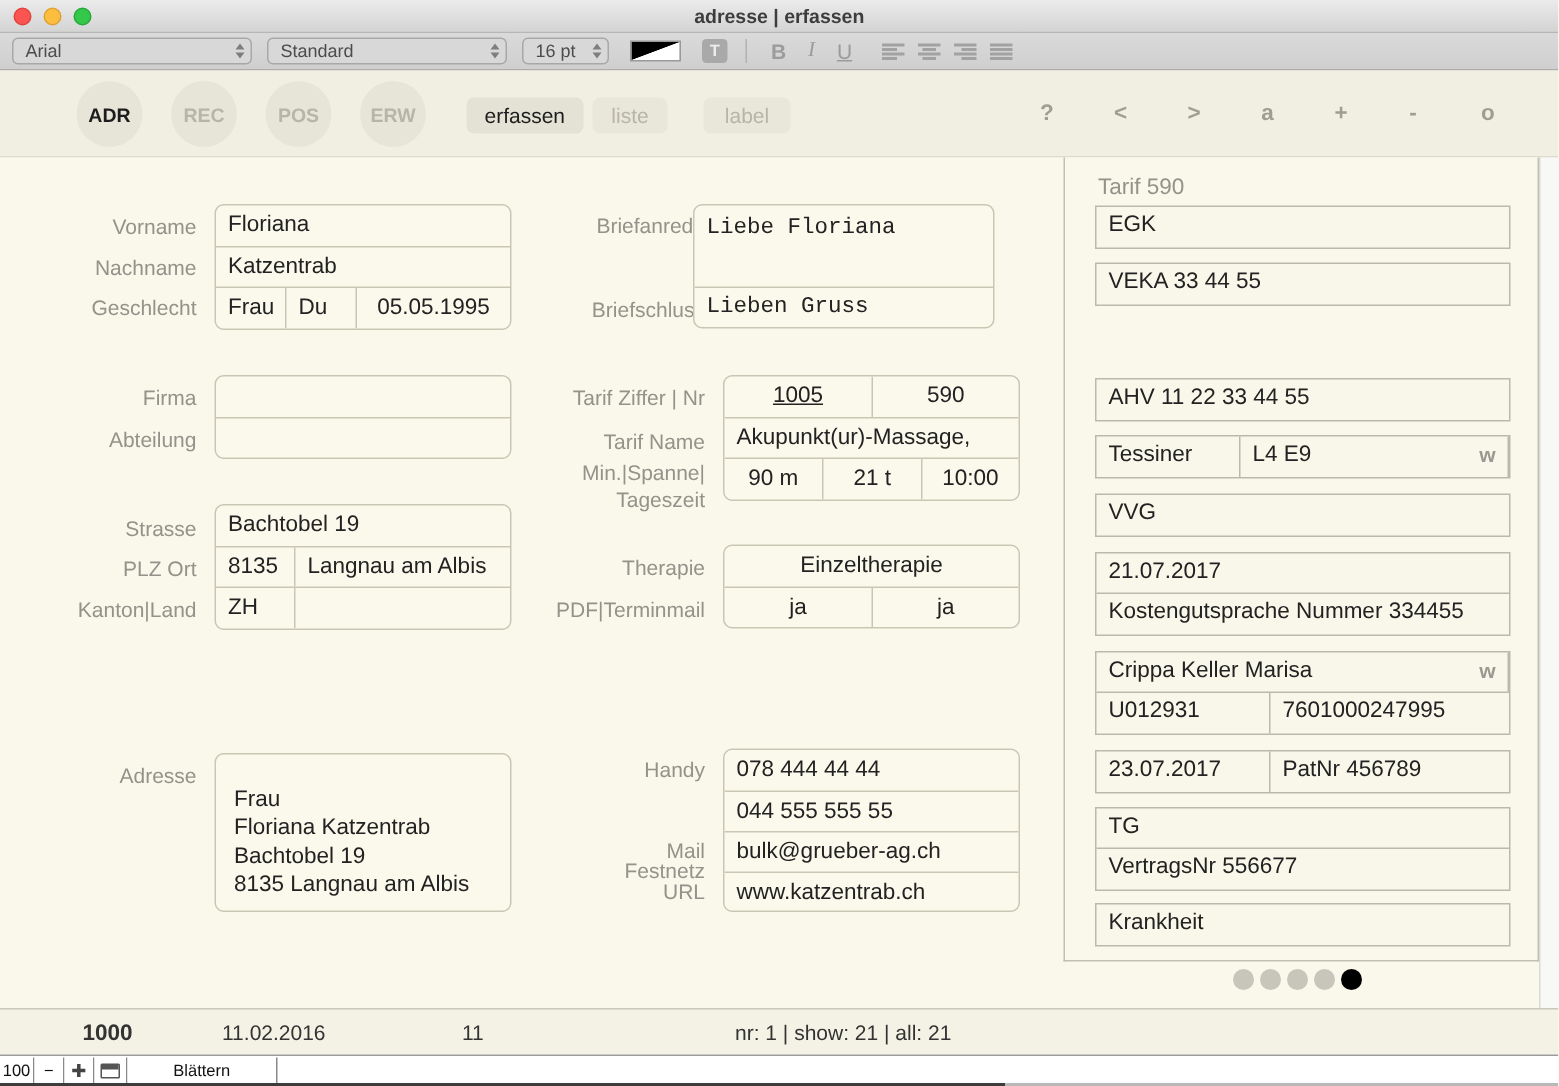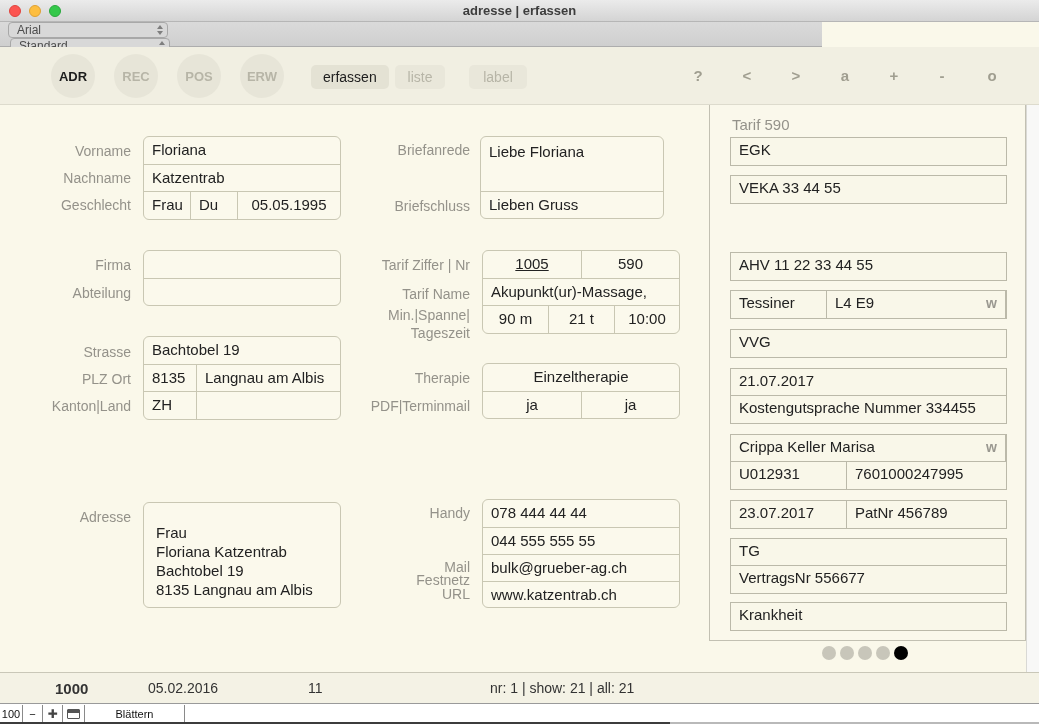--- a/index.html
+++ b/index.html
@@ -12,23 +12,23 @@
     background:linear-gradient(#ebebeb,#d4d4d4); border-bottom:1px solid #b6b6b6;
     display:flex; align-items:center; }
   .traffic { display:flex; gap:8px; margin-left:9px; }
   .light { width:12px; height:12px; border-radius:50%; }
   .light.red { background:#fc5551; border:1px solid #e0443e; }
   .light.yellow { background:#fdbe40; border:1px solid #dfa133; }
   .light.green { background:#34c84a; border:1px solid #2aa83d; }
   .win-title { position:absolute; left:0; right:0; text-align:center; font-size:13px; color:#3d3d3d; font-weight:bold; }
 
   
-  .fmtbar { position:absolute; left:0; top:22px; width:822px; height:25px;
+  .fmtbar { position:absolute; left:0; top:22px; width:1039px; height:25px;
     background:linear-gradient(#dadada,#cfcfcf); border-bottom:1px solid #adadad;
-    display:flex; align-items:flex-start;flex-direction:column; }
+    display:flex; align-items:center; }
   .popup { height:18px; background:#d8d8d8; border:1px solid #a8a8a8; border-radius:4px;
     display:flex; align-items:center; font-size:12px; color:#4c4c4c; padding:0 4px 0 8px; position:relative; }
   .popup .pv { flex:1; }
   .arrows { display:flex; flex-direction:column; gap:2px; margin-left:6px; }
   .tri-up { width:0; height:0; border-left:3px solid transparent; border-right:3px solid transparent; border-bottom:4px solid #7e7e7e; }
   .tri-dn { width:0; height:0; border-left:3px solid transparent; border-right:3px solid transparent; border-top:4px solid #7e7e7e; }
   .swatch { width:34px; height:14px; border:1px solid #9a9a9a; background:linear-gradient(to bottom right,#000 49%,#fff 51%); margin-left:14px; }
   .tbtn { width:17px; height:16px; background:#a9a9a9; border-radius:3px; color:#ececec; font-size:11px; font-weight:bold;
     display:flex; align-items:center; justify-content:center; margin-left:14px; }
   .vdiv { width:1px; height:16px; background:#b2b2b2; margin:0 10px 0 12px; }
@@ -251,21 +251,21 @@
     <div class="flabel lab-m" style="top:180px;">Tarif Name</div>
     <div class="flabel lab-m" style="top:201px;">Min.|Spanne|
 Tageszeit</div>
     <div class="flabel lab-m" style="top:264px;">Therapie</div>
     <div class="flabel lab-m" style="top:292px;">PDF|Terminmail</div>
     <div class="flabel lab-m" style="top:399px;">Handy</div>
     <div class="flabel lab-m" style="top:426px;margin-top:40px;">Festnetz</div>
     <div class="flabel lab-m" style="top:453px;">Mail</div>
     <div class="flabel lab-m" style="top:480px;">URL</div>
 
-    <div class="group" style="left:480px; top:31px; width:184px; height:83px;">
+    <div class="group" style="left:462px; top:31px; width:201px; height:83px;font-family:Liberation Mono, monospace;">
       <div class="row" style="height:55px;">
           <div class="cell grow pad-top">Liebe Floriana</div>
         </div>
       <div class="row" style="height:27px;">
           <div class="cell grow">Lieben Gruss</div>
         </div>
     </div>
 
     <div class="group" style="left:482px; top:145px; width:198px; height:84px;">
       <div class="row" style="height:28px;">
@@ -382,21 +382,21 @@
       <span class="dot"></span>
       <span class="dot"></span>
       <span class="dot"></span>
       <span class="dot active"></span>
     </div>
 
   <div class="scrollstrip"></div>
 
   <div class="statusrow">
     <div class="s bold" style="left:55px;">1000</div>
-    <div class="s" style="left:148px;">05.02.2016</div>
+    <div class="s" style="left:148px;">11.02.2016</div>
     <div class="s" style="left:308px;">11</div>
     <div class="s" style="left:490px;">nr: 1 | show: 21 | all: 21</div>
   </div>
 
   <div class="zoombar">
     <div class="zseg" style="left:0; width:23px;">100</div>
     <div class="zseg" style="left:23px; width:20px;">−</div>
     <div class="zseg plus-icon" style="left:43px; width:20px;">✚</div>
     <div class="zseg" style="left:63px; width:22px;">
       <span class="layout-icon"></span>

